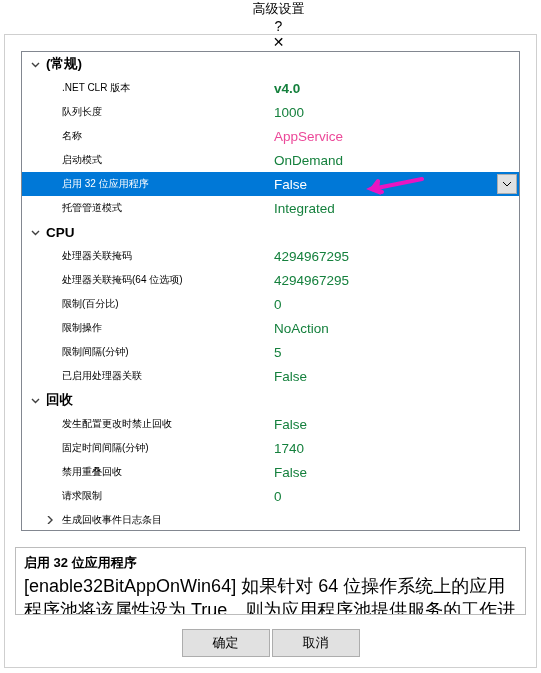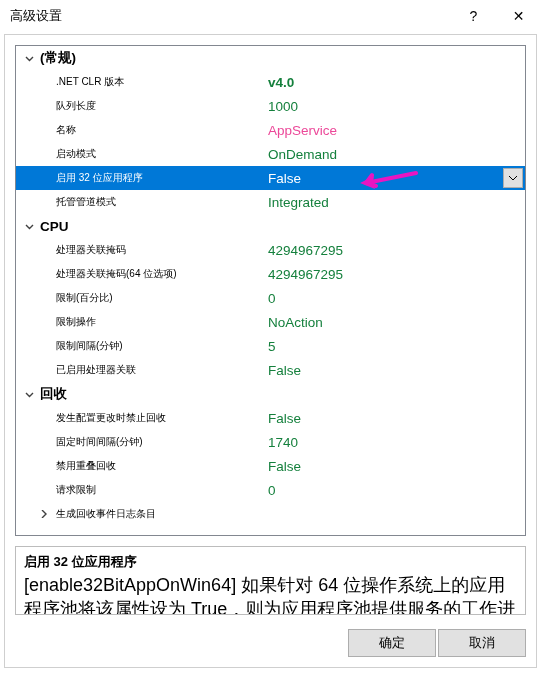--- a/index.html
+++ b/index.html
@@ -9,43 +9,44 @@
   background: #fff;
   width: 541px;
   height: 673px;
   overflow: hidden;
   color: #000;
 }
 .titlebar {
   height: 32px;
   display: flex;
   align-items: center;
-  padding-left: 10px;
+  padding-left: 16px;
   background: #fff;
+  flex-direction: column;
 }
 .titlebar .title { flex: 1; font-size: 13px; }
 .titlebar .tbtn {
   width: 45px;
   height: 32px;
   display: flex;
   align-items: center;
   justify-content: center;
   font-size: 14px;
   color: #000;
 }
 .outer {
   border: 1px solid #cfcfcf;
   margin: 2px 4px 4px 4px;
   height: 634px;
   display: flex;
   flex-direction: column;
 }
 .grid-wrap {
   border: 1px solid #828790;
-  margin: 10px;
+  margin: 16px;
   height: 498px;
   overflow-y: auto;
   overflow-x: hidden;
   background: #fff;
 }
 .grid-inner { padding-bottom: 4px; }
 .cat-row {
   display: flex;
   align-items: center;
   height: 24px;
@@ -122,21 +123,21 @@
   font-size: 13px;
   margin-bottom: 2px;
 }
 .desc-text {
   font-size: 18px;
   color: #000;
   line-height: 1.35;
 }
 .button-row {
   display: flex;
-  justify-content: flex-end;
+  justify-content: center;
   gap: 2px;
   padding: 6px 10px 10px 10px;
 }
 .dlg-btn {
   width: 88px;
   height: 28px;
   border: 1px solid #adadad;
   background: #e1e1e1;
   font-size: 13px;
   font-family: inherit;

